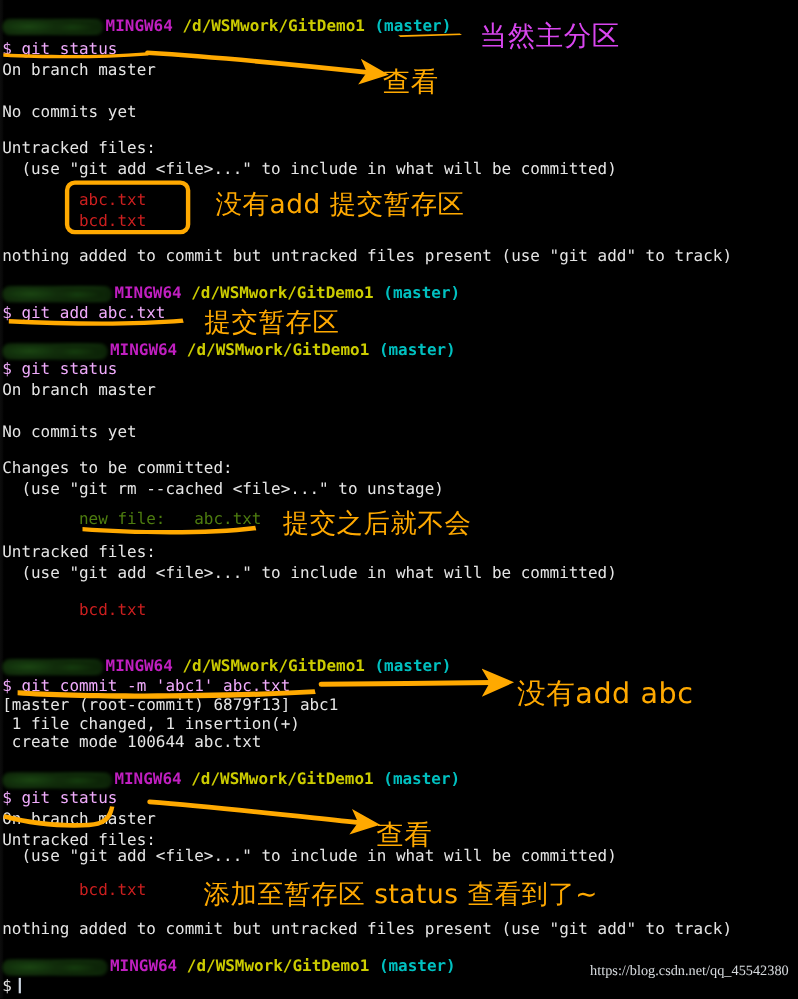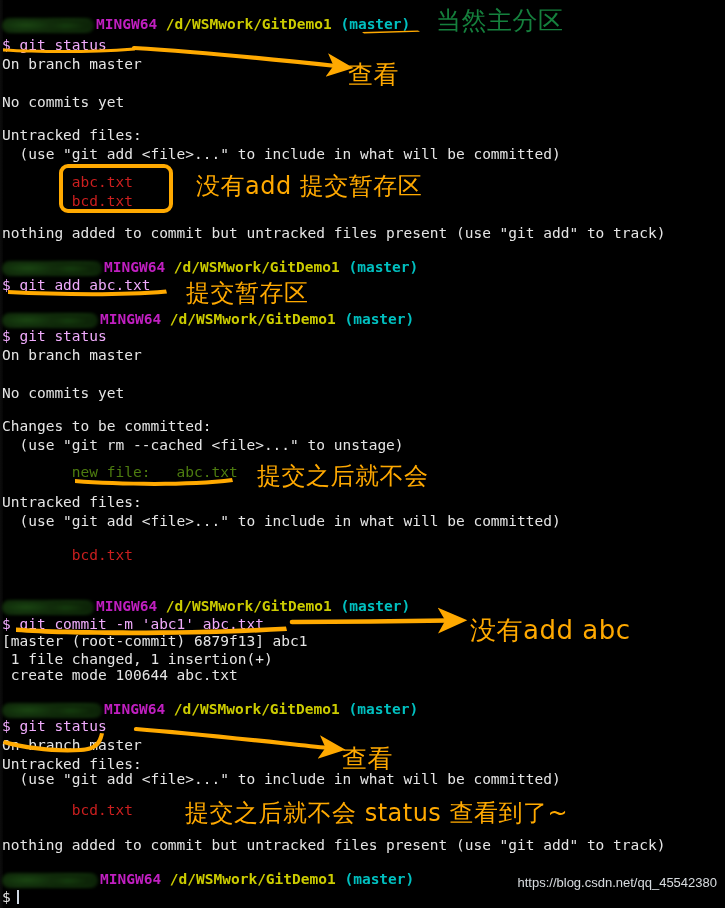--- a/index.html
+++ b/index.html
@@ -94,21 +94,21 @@
     font-weight: 500;
     white-space: pre;
     letter-spacing: .5px;
   }
   
   #watermark {
     position: absolute;
     right: 8px;
     bottom: 18px;
     color: #e9edf1;
-    font-family: Liberation Sans, sans-serif;
+    font-family: Liberation Serif, serif;
     font-size: 13px;
     opacity: .92;
     letter-spacing: 0px;
     white-space: pre;
   }
 </style>
 </head>
 <body>
 
 <div id="screen">
@@ -137,25 +137,25 @@
 
     <path d="M16,627.5 C70,631 180,632 286,626.5 L287,631 C180,637 70,636 16,632 Z" fill="#ffa900"></path>
     <path d="M292,622 C340,622 400,621 448,620.5" stroke="#ffa900" stroke-width="4.6" fill="none" stroke-linecap="round" marker-end="url(#arrowhead)"></path>
 
     <path d="M4,740 C30,747 60,749 80,748 C95,747.5 98,741 100,733
              L104,733.5 C102,742.5 99,751 81,752 C58,753.5 28,751 3,744 Z" fill="#ffa900"></path>
     <path d="M136,729 C200,734 270,742 328,748" stroke="#ffa900" stroke-width="4.2" fill="none" stroke-linecap="round" marker-end="url(#arrowhead)"></path>
   </svg>
 
   <div id="anno-labels">
-      <div class="anno-text" style="left: 436px; top: 4px; font-size: 25px; color: #15803d;">当然主分区</div>
+      <div class="anno-text" style="left: 436px; top: 16px; font-size: 25px; color: #d946ef;">当然主分区</div>
       <div class="anno-text" style="left: 348px; top: 58px; font-size: 25px; color: rgb(255, 169, 0);">查看</div>
       <div class="anno-text" style="left: 196px; top: 170px; font-size: 24px; color: rgb(255, 169, 0);">没有add 提交暂存区</div>
       <div class="anno-text" style="left: 186px; top: 277px; font-size: 24px; color: rgb(255, 169, 0);">提交暂存区</div>
       <div class="anno-text" style="left: 257px; top: 460px; font-size: 24px; color: rgb(255, 169, 0);">提交之后就不会</div>
       <div class="anno-text" style="left: 470px; top: 613px; font-size: 26px; color: rgb(255, 169, 0);">没有add abc</div>
       <div class="anno-text" style="left: 342px; top: 742px; font-size: 25px; color: rgb(255, 169, 0);">查看</div>
-      <div class="anno-text" style="left: 185px; top: 797px; font-size: 24px; color: rgb(255, 169, 0);">提交之后就不会 status 查看到了~</div>
+      <div class="anno-text" style="left: 185px; top: 797px; font-size: 24px; color: rgb(255, 169, 0);">添加至暂存区 status 查看到了~</div>
     </div>
 
   <div id="watermark">https://blog.csdn.net/qq_45542380</div>
 
 </div>
 
 </body></html>

